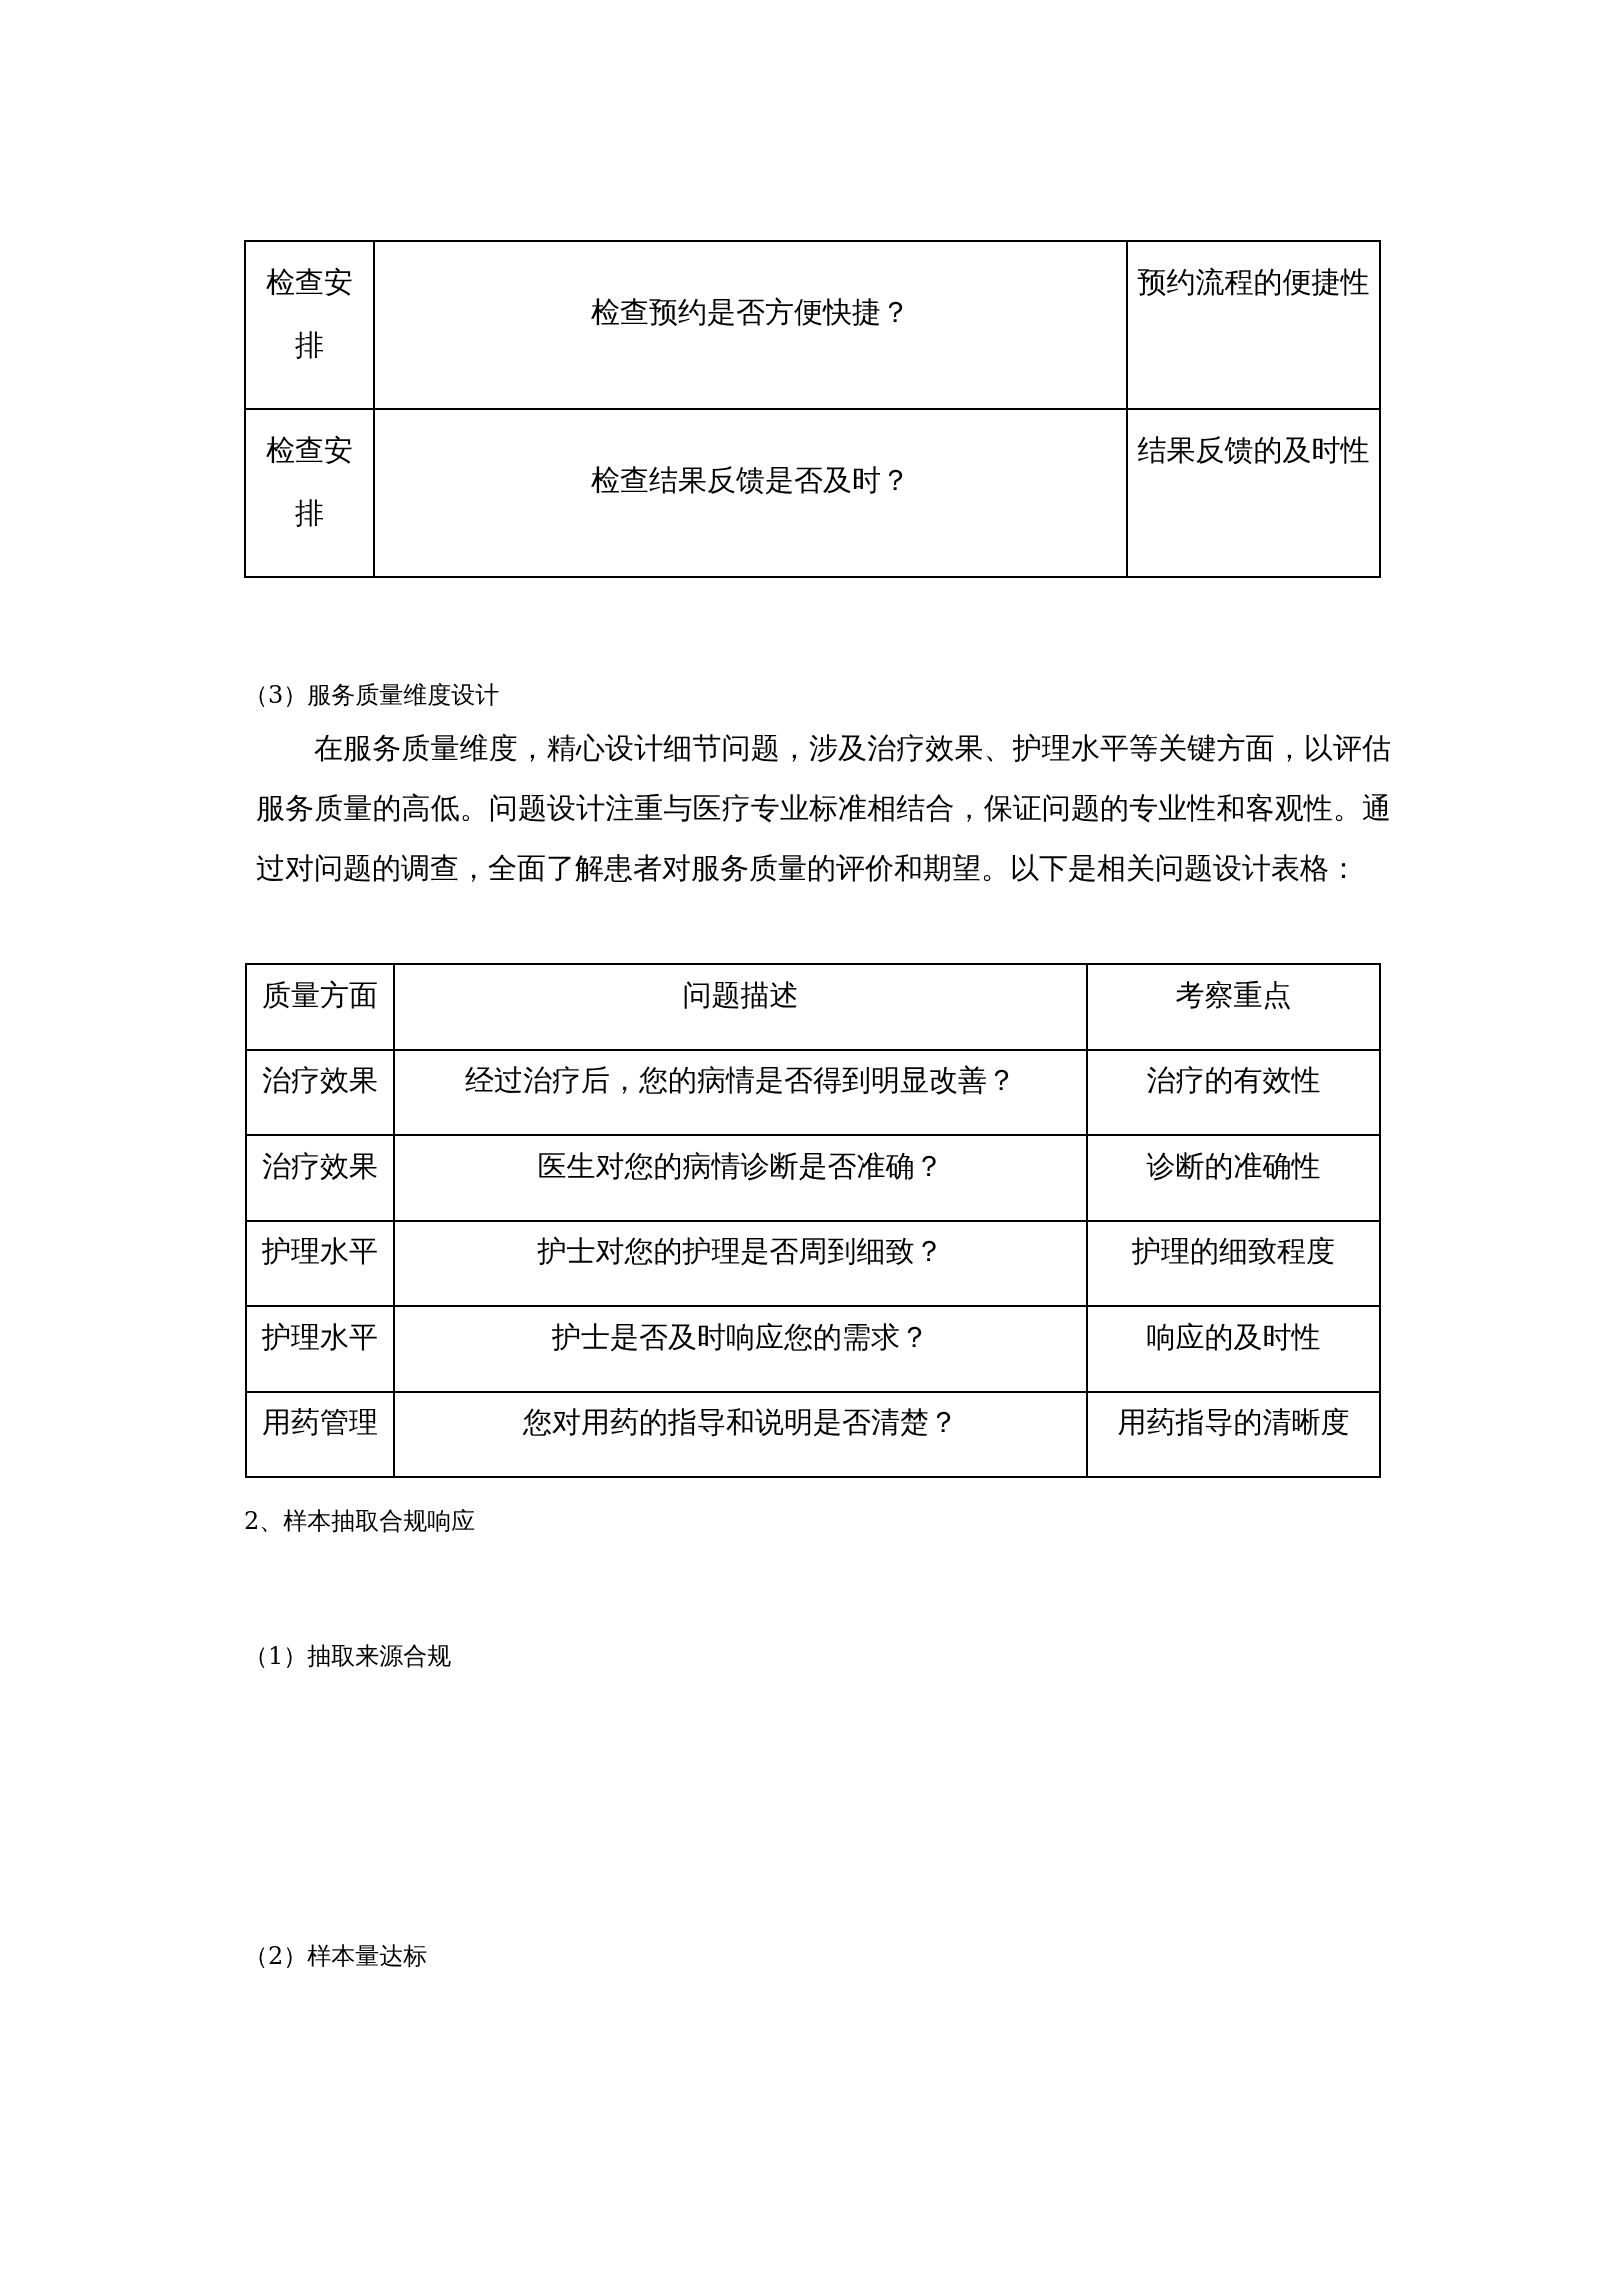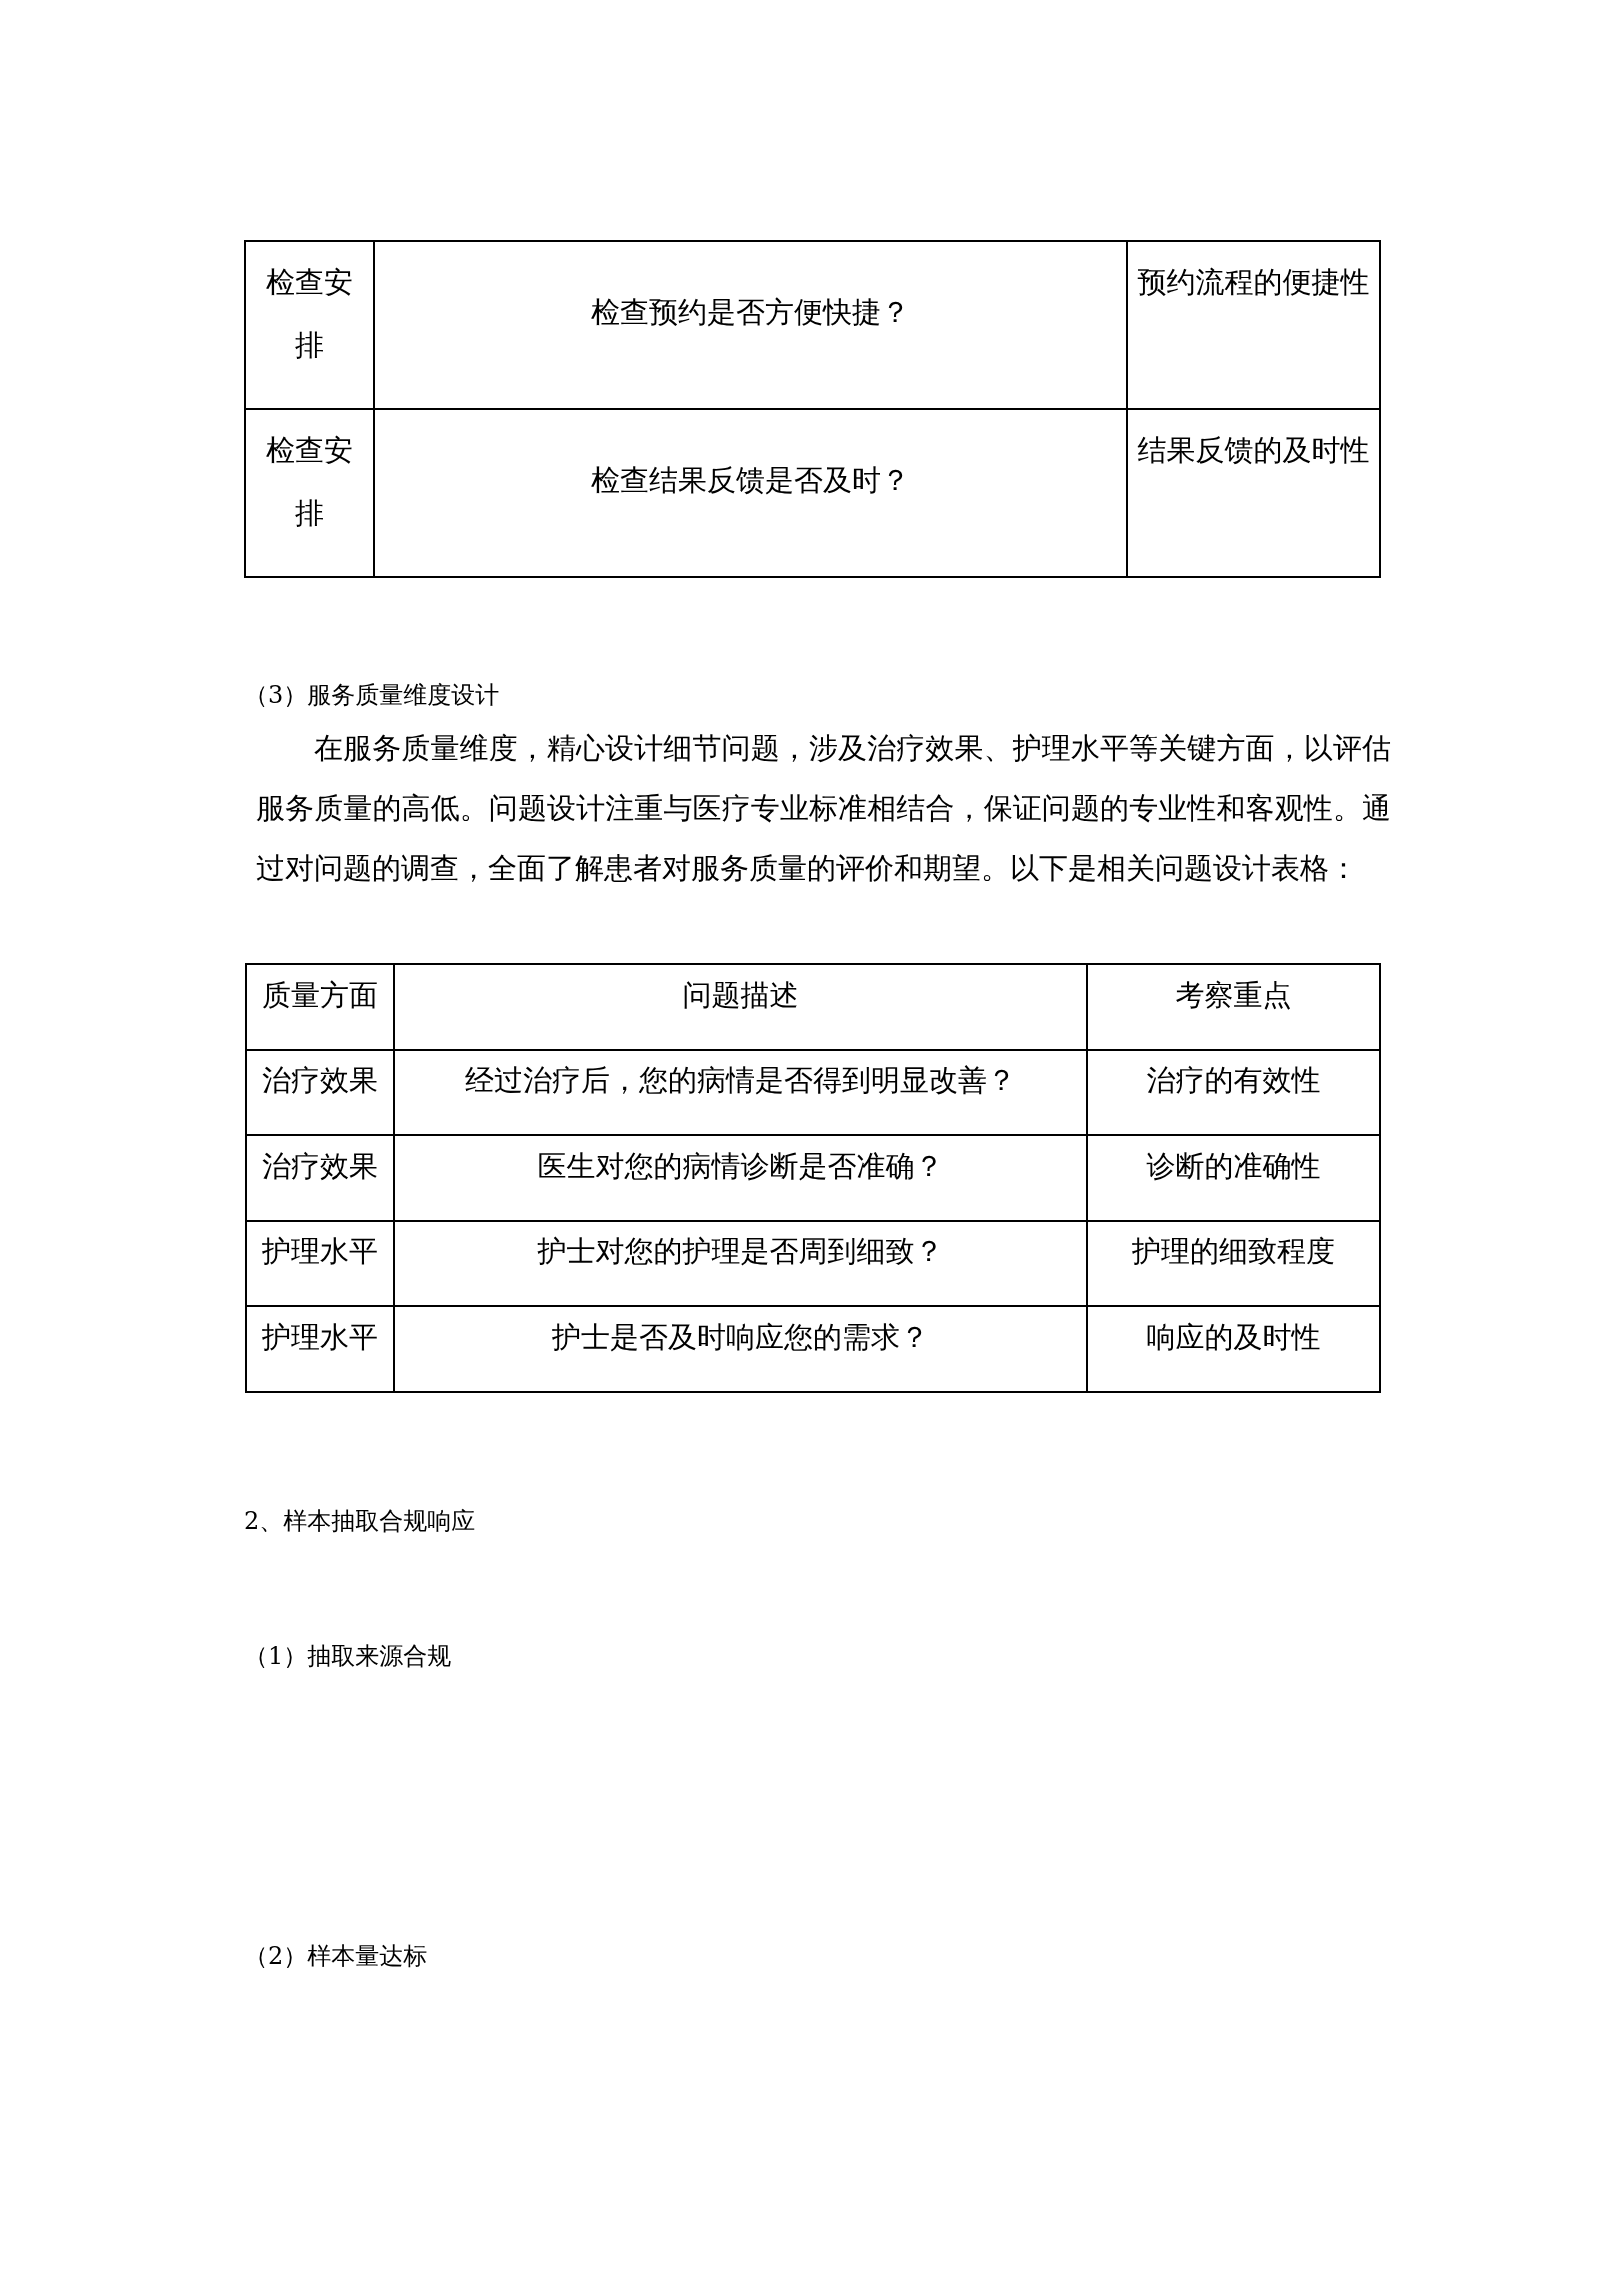--- a/index.html
+++ b/index.html
@@ -102,20 +102,25 @@
       <tr>
         <td>护理水平</td>
         <td>护士对您的护理是否周到细致？</td>
         <td>护理的细致程度</td>
       </tr>
       <tr>
         <td>护理水平</td>
         <td>护士是否及时响应您的需求？</td>
         <td>响应的及时性</td>
       </tr>
+      <tr>
+        <td>用药管理</td>
+        <td>您对用药的指导和说明是否清楚？</td>
+        <td>用药指导的清晰度</td>
+      </tr>
     </tbody>
   </table>
 
   <div class="line" style="top:1474px;">2、样本抽取合规响应</div>
 
   <div class="line" style="top:1609px;">（1）抽取来源合规</div>
 
 
   <div class="line" style="top:1909px;">（2）样本量达标</div>
 

